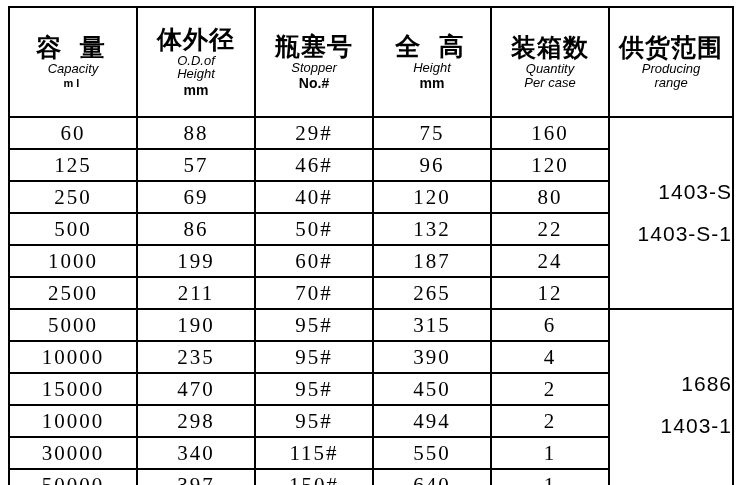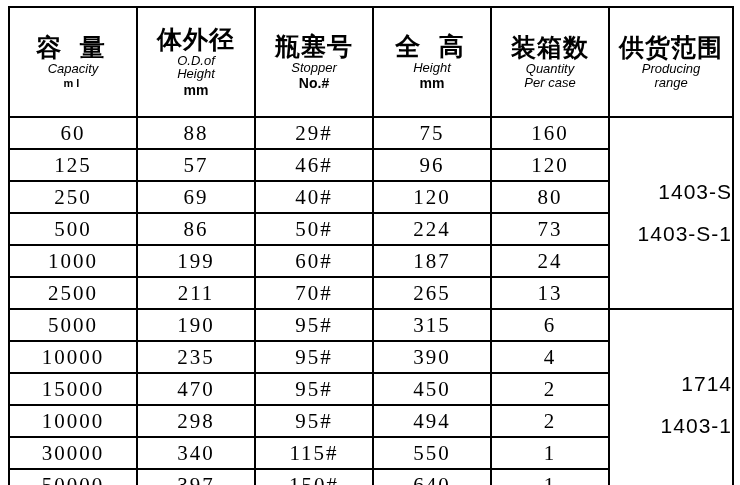--- a/index.html
+++ b/index.html
@@ -156,45 +156,45 @@
         <td>250</td>
         <td>69</td>
         <td>40#</td>
         <td>120</td>
         <td>80</td>
       </tr>
       <tr>
         <td>500</td>
         <td>86</td>
         <td>50#</td>
-        <td>224</td>
-        <td>73</td>
+        <td>132</td>
+        <td>22</td>
       </tr>
       <tr>
         <td>1000</td>
         <td>199</td>
         <td>60#</td>
         <td>187</td>
         <td>24</td>
       </tr>
       <tr>
         <td>2500</td>
         <td>211</td>
         <td>70#</td>
         <td>265</td>
-        <td>13</td>
+        <td>12</td>
       </tr>
       <tr>
         <td>5000</td>
         <td>190</td>
         <td>95#</td>
         <td>315</td>
         <td>6</td>
         <td class="range" rowspan="6">
-          <span class="range-line">1714</span>
+          <span class="range-line">1686</span>
           <span class="range-line">1403-1</span>
         </td>
       </tr>
       <tr>
         <td>10000</td>
         <td>235</td>
         <td>95#</td>
         <td>390</td>
         <td>4</td>
       </tr>

